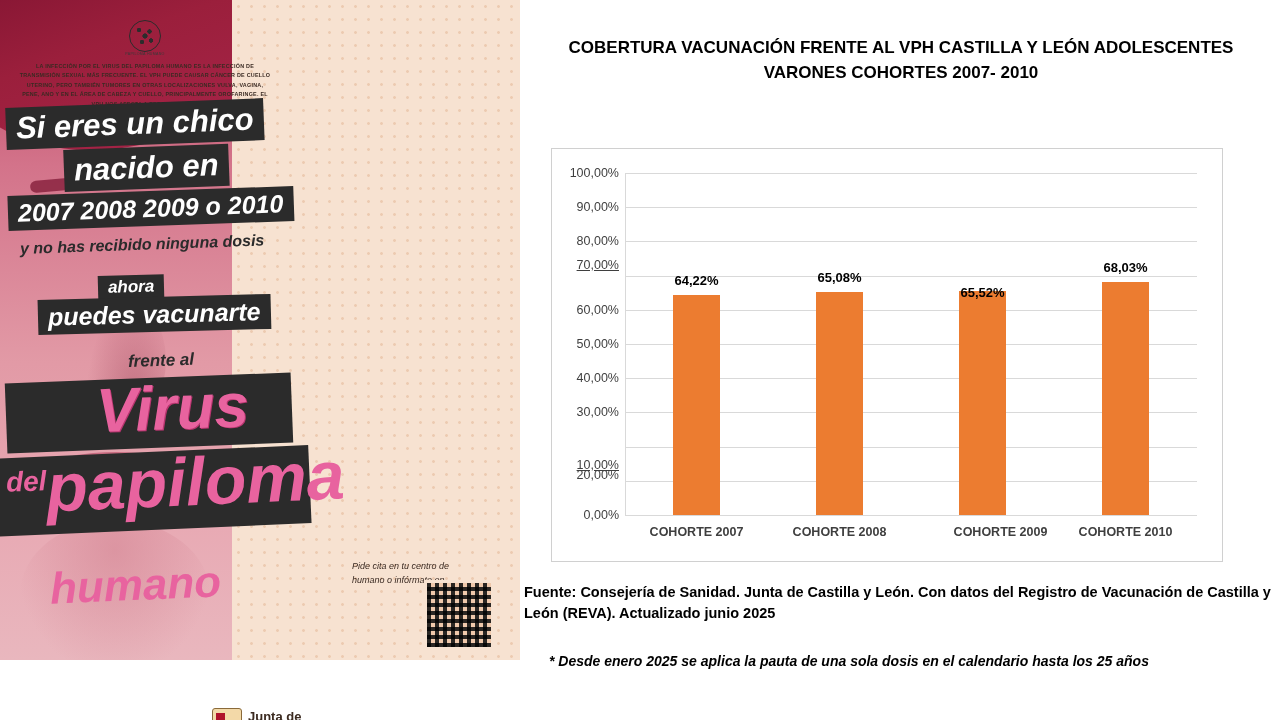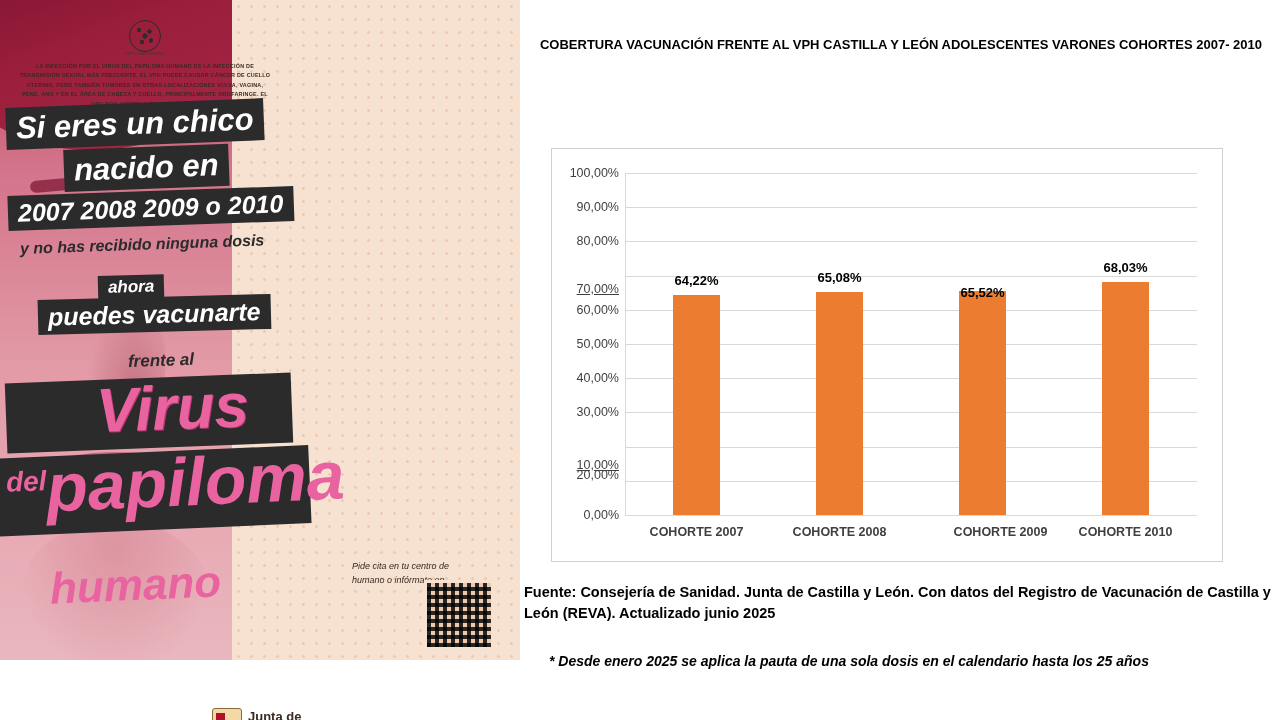--- a/index.html
+++ b/index.html
@@ -266,21 +266,21 @@
     color: #3b2a20;
     line-height: 1.15;
   }
 
   
   #chart-title {
     position: absolute;
     left: 530px; top: 36px;
     width: 742px;
     text-align: center;
-    font-size: 13px;
+    font-size: 17px;
     font-weight: bold;
     color: #000000;
     line-height: 1.45;
   }
 
   #chart-box {
     position: absolute;
     left: 551px; top: 148px;
     width: 670px; height: 412px;
     background: #ffffff;
@@ -424,21 +424,21 @@
       <div class="ytick" style="top: 273.6px; margin-top: 28px;">20,00%</div>
       <div class="gridline" style="top: 239.4px;"></div>
       <div class="ytick" style="top: 239.4px;">30,00%</div>
       <div class="gridline" style="top: 205.2px;"></div>
       <div class="ytick" style="top: 205.2px;">40,00%</div>
       <div class="gridline" style="top: 171px;"></div>
       <div class="ytick" style="top: 171px;">50,00%</div>
       <div class="gridline" style="top: 136.8px;"></div>
       <div class="ytick" style="top: 136.8px;">60,00%</div>
       <div class="gridline" style="top: 102.6px;"></div>
-      <div class="ytick" style="top: 116px; text-decoration: underline;">70,00%</div>
+      <div class="ytick" style="top: 92px; text-decoration: underline;">70,00%</div>
       <div class="gridline" style="top: 68.4px;"></div>
       <div class="ytick" style="top: 68.4px;">80,00%</div>
       <div class="gridline" style="top: 34.2px;"></div>
       <div class="ytick" style="top: 34.2px;">90,00%</div>
       <div class="gridline" style="top: 0px;"></div>
       <div class="ytick" style="top: 0px;">100,00%</div>
       <div class="bar" style="left: 48px; height: 219.632px; background: rgb(236, 124, 48);"></div>
       <div class="datalabel" style="left: 71.5px; top: 100.368px;">64,22%</div>
       <div class="xtick" style="left: 71.5px;">COHORTE 2007</div>
       <div class="bar" style="left: 191px; height: 222.574px; background: rgb(236, 124, 48);"></div>

